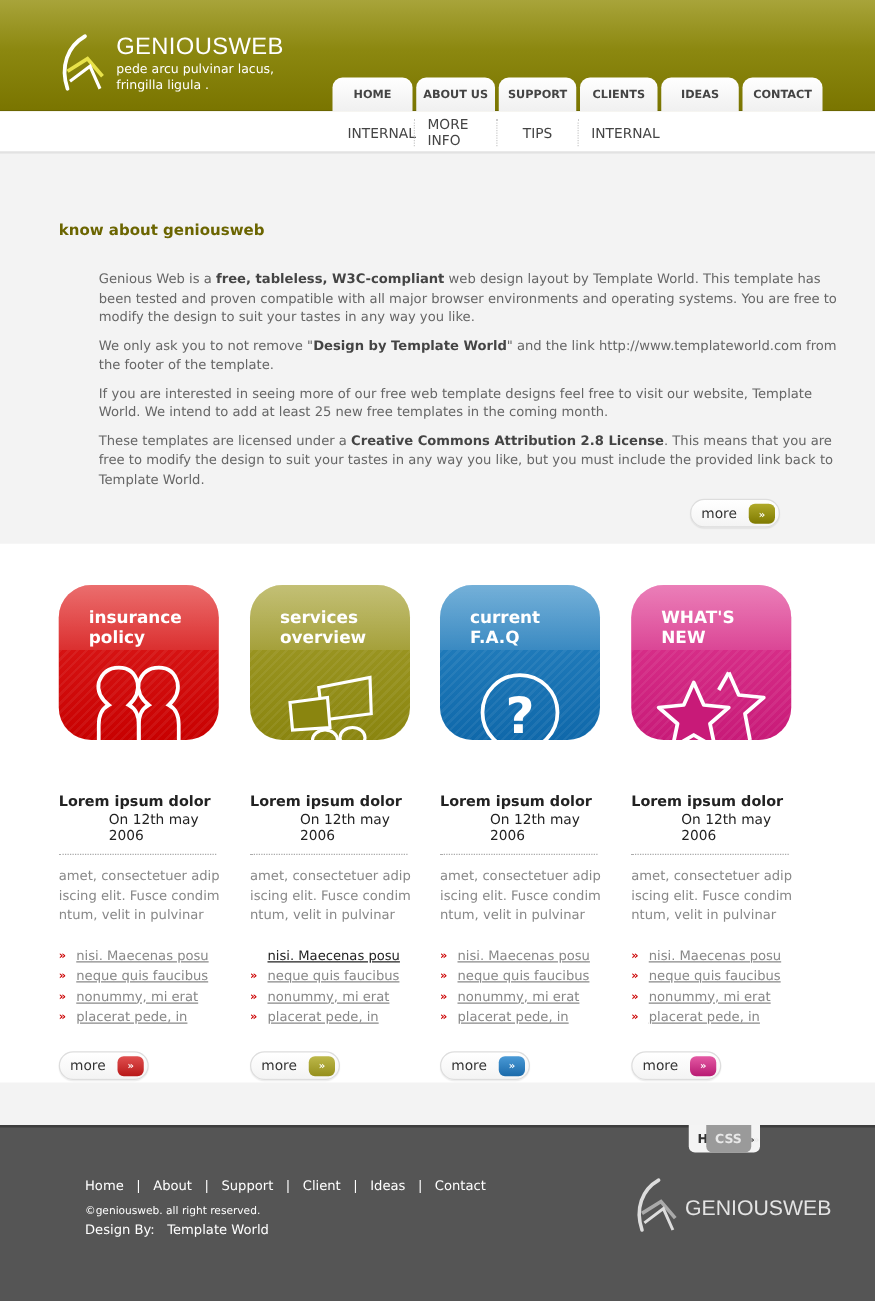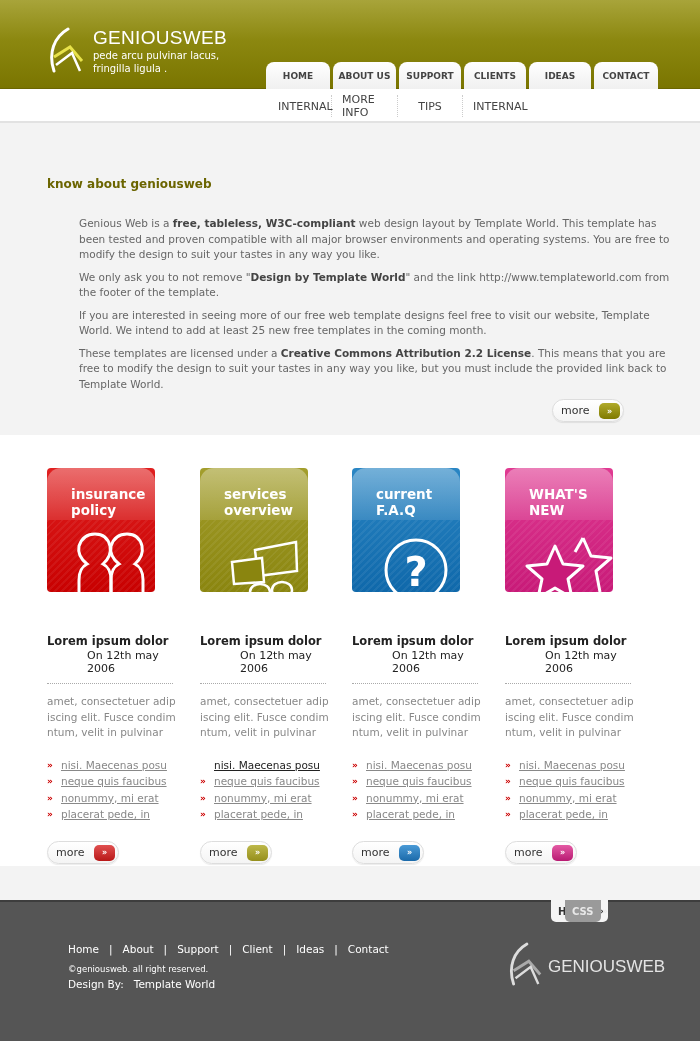--- a/index.html
+++ b/index.html
@@ -36,21 +36,21 @@
 
   .more-btn { position: absolute; height: 23px; width: 72px; border: 1px solid #ddd; border-radius: 12px;
     background: linear-gradient(#ffffff, #f4f4f4); box-shadow: 0 1px 1px rgba(0,0,0,0.08); cursor: pointer; }
   .more-btn .lbl { position: absolute; left: 8px; top: 4px; font-size: 11px; color: #333; }
   .more-btn .arr { position: absolute; right: 3px; top: 3px; width: 21px; height: 16px; border-radius: 5px;
     color: #fff; font-size: 8px; font-weight: bold; display: flex; align-items: center; justify-content: center; }
 
   
   .boxes { position: absolute; left: 0; top: 435px; width: 700px; height: 431px; background: #fff; }
   .box { position: absolute; top: 33px; width: 130px; }
-  .tile { position: relative; width: 108px; height: 124px; border-radius: 4px; overflow: hidden; }
+  .tile { position: relative; width: 128px; height: 124px; border-radius: 26px; overflow: hidden; }
   .tile .gloss { position: absolute; left: 0; top: 0; width: 100%; height: 52px;
     background: linear-gradient(rgba(255,255,255,0.35), rgba(255,255,255,0.12)); border-radius: 14px 14px 0 0; }
   .tile .stripes { position: absolute; left: 0; top: 52px; width: 100%; height: 72px;
     background: repeating-linear-gradient(135deg, rgba(255,255,255,0.06) 0 2px, rgba(0,0,0,0) 2px 5px); }
   .tile .ttl { position: absolute; left: 24px; top: 18px; color: #fff; font-size: 13.5px; font-weight: bold; line-height: 16px; }
   .tile svg { position: absolute; left: 0; top: 0; }
   .box h3 { margin-top: 42px; font-size: 11.5px; color: #222; font-weight: bold; }
   .box .date { font-size: 11px; color: #222; margin-top: 1px; margin-left: 40px; }
   .box .sep { margin-top: 8px; border-top: 1px dotted #aaa; width: 126px; }
   .box .excerpt { margin-top: 10px; font-size: 10.5px; line-height: 15.5px; color: #888; }
@@ -109,21 +109,21 @@
     <div class="subnav-item" style="width:70px">INTERNAL</div>
   </div>
 </div>
 
 <div class="intro">
   <h1>know about geniousweb</h1>
   <div class="intro-body">
     <p><span>Genious Web is a </span><b>free, tableless, W3C-compliant</b><span> web design layout by Template World. This template has been tested and proven compatible with all major browser environments and operating systems. You are free to modify the design to suit your tastes in any way you like.</span></p>
     <p><span>We only ask you to not remove "</span><b>Design by Template World</b><span>" and the link http://www.templateworld.com from the footer of the template.</span></p>
     <p>If you are interested in seeing more of our free web template designs feel free to visit our website, Template World. We intend to add at least 25 new free templates in the coming month.</p>
-    <p><span>These templates are licensed under a </span><b>Creative Commons Attribution 2.2 License</b><span>. This means that you are free to modify the design to suit your tastes in any way you like, but you must include the provided link back to Template World.</span></p>
+    <p><span>These templates are licensed under a </span><b>Creative Commons Attribution 2.8 License</b><span>. This means that you are free to modify the design to suit your tastes in any way you like, but you must include the provided link back to Template World.</span></p>
   </div>
   <div class="more-btn" style="left:552px; top:274px;">
     <span class="lbl">more</span>
     <span class="arr" style="background:linear-gradient(#b0aa2a,#7f7a00)">»</span>
   </div>
 </div>
 
 <div class="boxes">
 
   <div class="box" style="left:47px">

